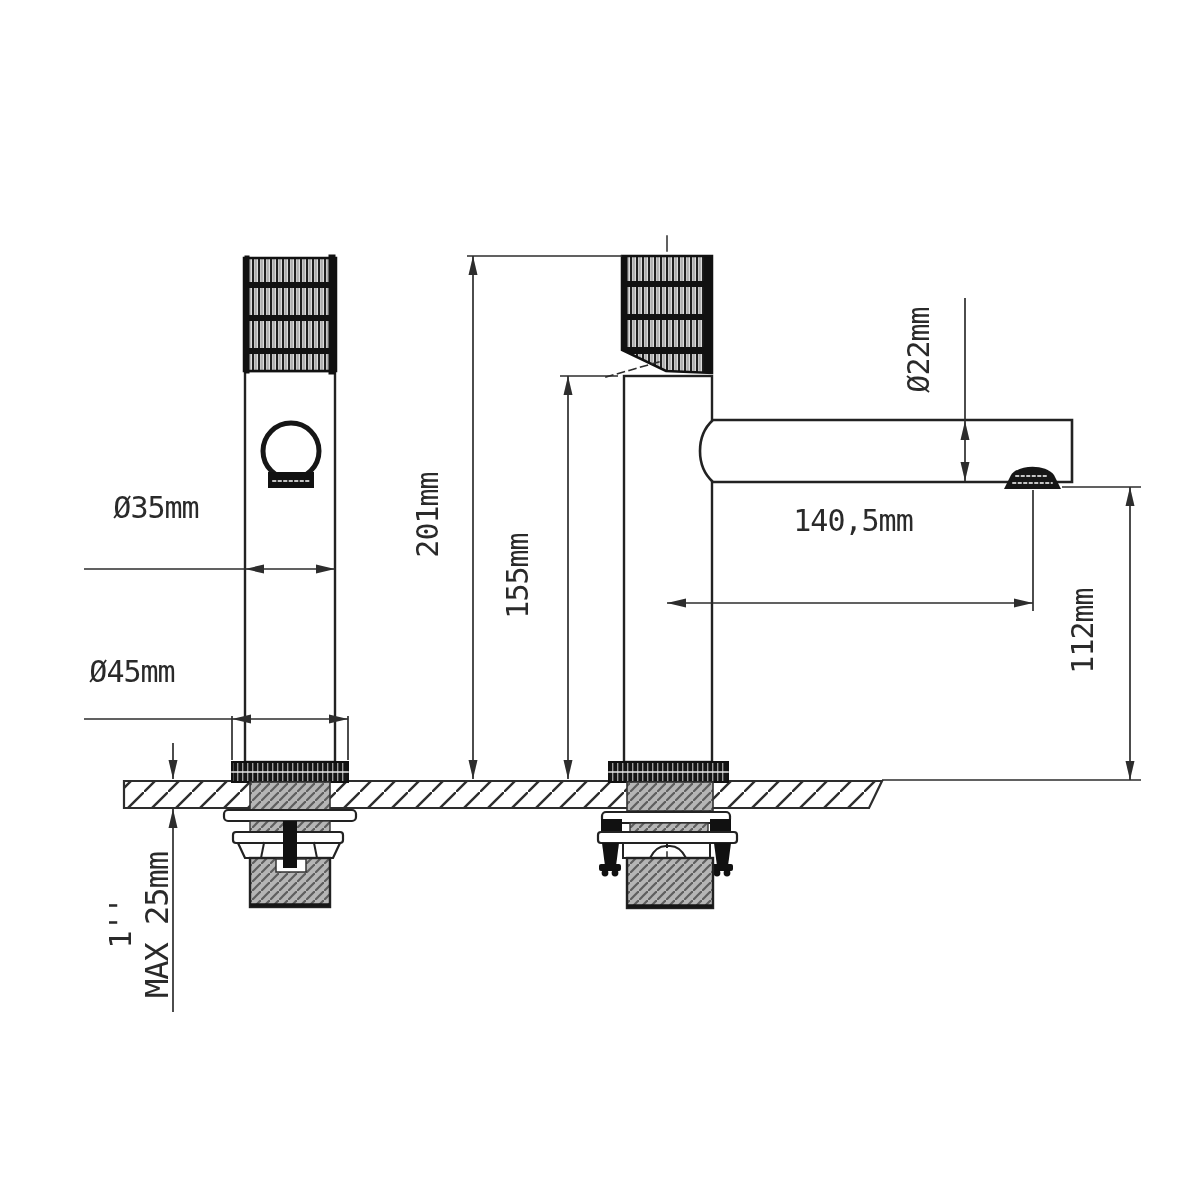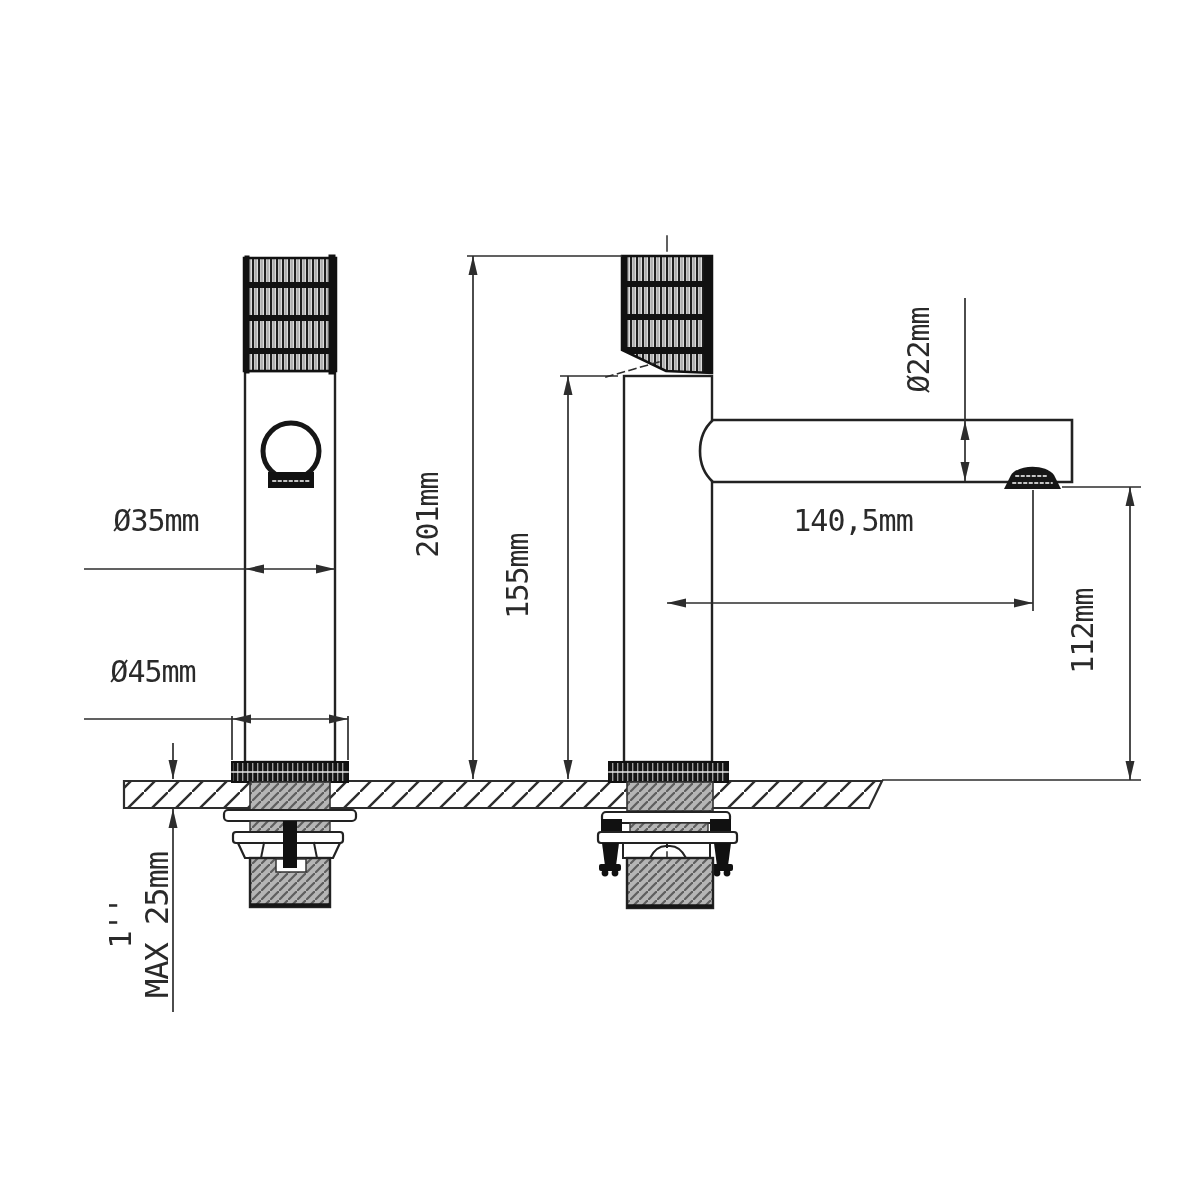--- a/index.html
+++ b/index.html
@@ -211,24 +211,24 @@
 
     <g>
       <line x1="173" y1="743" x2="173" y2="779"></line>
       <line x1="173" y1="809" x2="173" y2="1012"></line>
       <polygon points="173,779 168.5,760 177.5,760" stroke="none"></polygon>
       <polygon points="173,809 168.5,828 177.5,828" stroke="none"></polygon>
     </g>
   </g>
 </svg>
 
-<div class="lbl" style="left:156px;top:521px">
+<div class="lbl" style="left:156px;top:508px">
   <span>Ø35mm</span>
 </div>
-<div class="lbl" style="left:153px;top:672px">
+<div class="lbl" style="left:132px;top:672px">
   <span>Ø45mm</span>
 </div>
 <div class="lbl vert" style="left:428px;top:515px">
   <span>201mm</span>
 </div>
 <div class="lbl vert" style="left:518px;top:576px">
   <span>155mm</span>
 </div>
 <div class="lbl vert" style="left:919px;top:350px">
   <span>Ø22mm</span>

